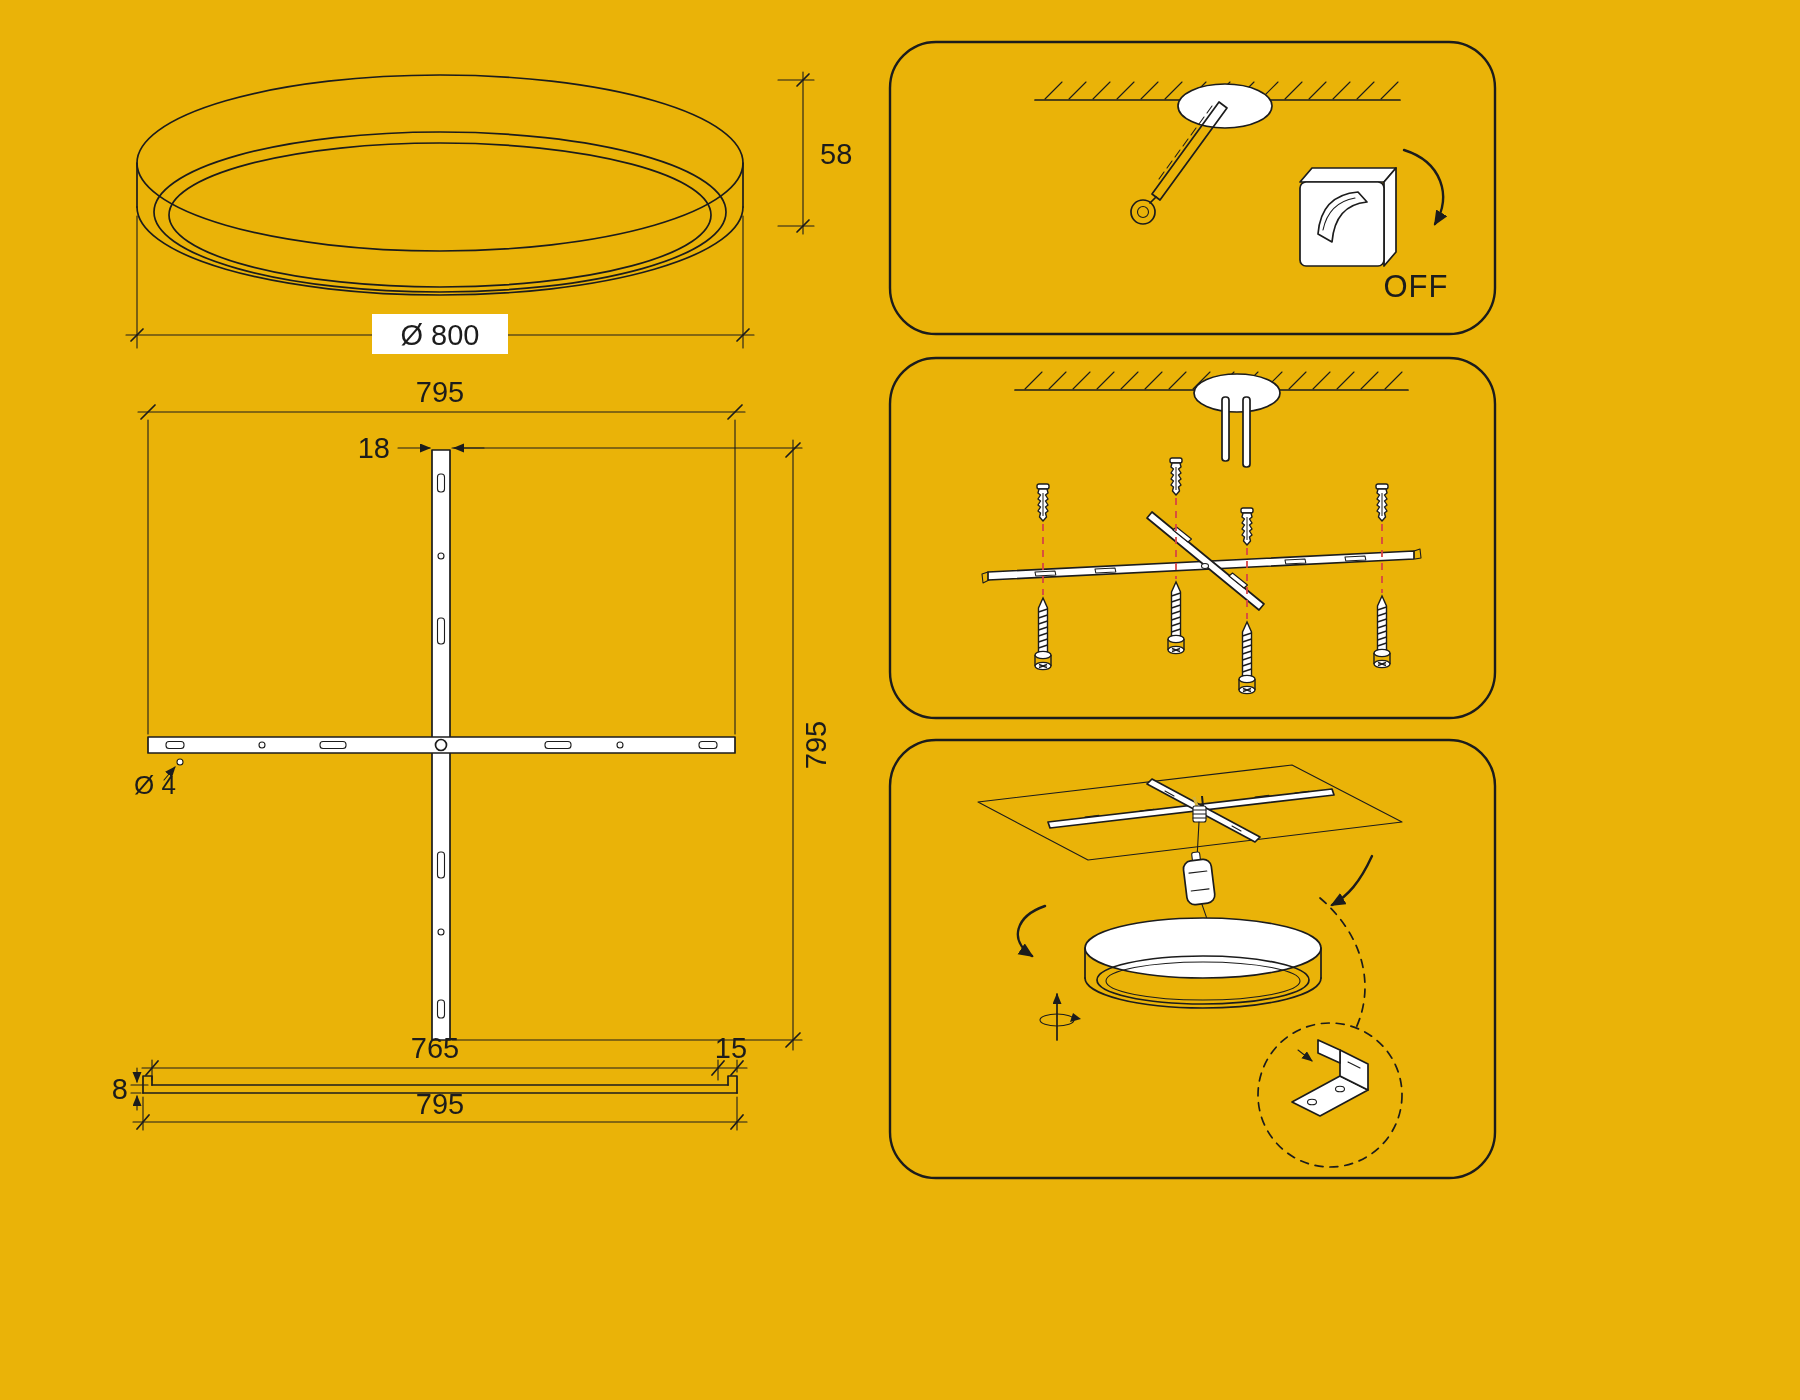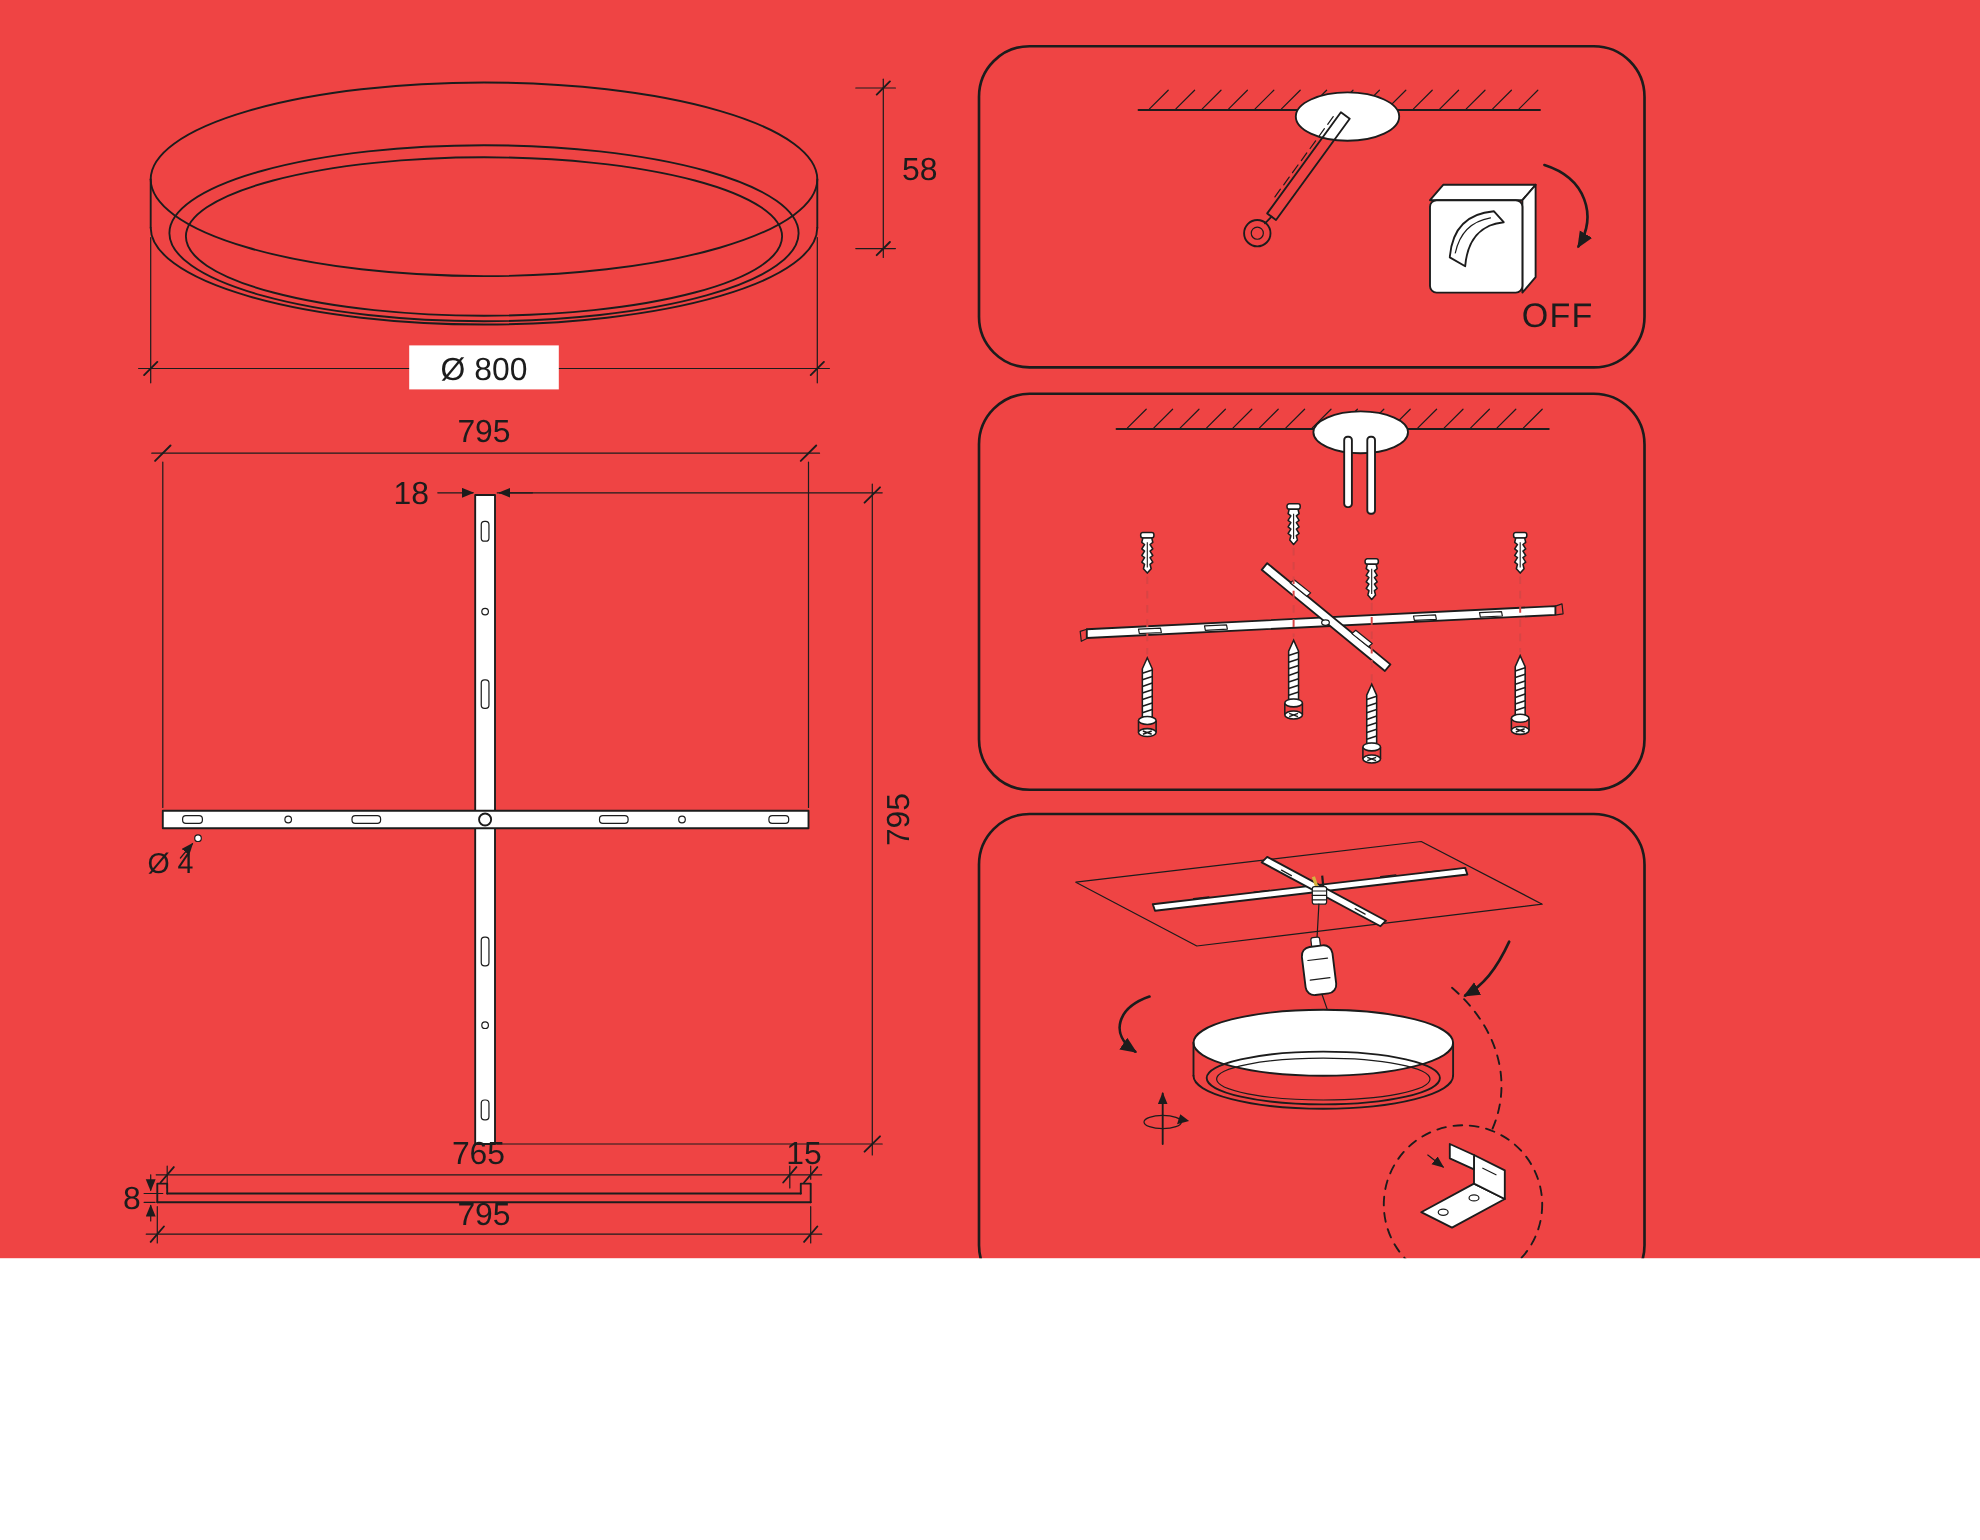--- a/index.html
+++ b/index.html
@@ -1,16 +1,16 @@
 <!DOCTYPE html>
 <html><head>
 <meta charset="utf-8">
 <style>
   html,body{margin:0;padding:0;background:#ffffff;}
-  .sheet{position:relative;width:1800px;height:1144px;background:#ef4444;font-family:"Liberation Sans",sans-serif;overflow:hidden;}
+  .sheet{position:relative;width:1800px;height:1400px;background:#eab308;font-family:"Liberation Sans",sans-serif;overflow:hidden;}
   svg{position:absolute;left:0;top:0;}
   .s{fill:none;stroke:#1c1c1c;stroke-width:1.7;stroke-linecap:round;stroke-linejoin:round;}
   .sf{fill:#ffffff;stroke:#1c1c1c;stroke-width:1.7;stroke-linejoin:round;}
   .thin{stroke-width:1.1;}
   .thick{stroke-width:2.4;}
   .panel{fill:none;stroke:#1c1c1c;stroke-width:2.4;}
   .red{stroke:#d84545;stroke-width:1.8;stroke-dasharray:7 6;fill:none;}
   .dash{stroke-dasharray:8 7;}
   .t{font-family:"Liberation Sans",sans-serif;font-size:29px;fill:#1c1c1c;}
   .t-sm{font-size:26px;}

